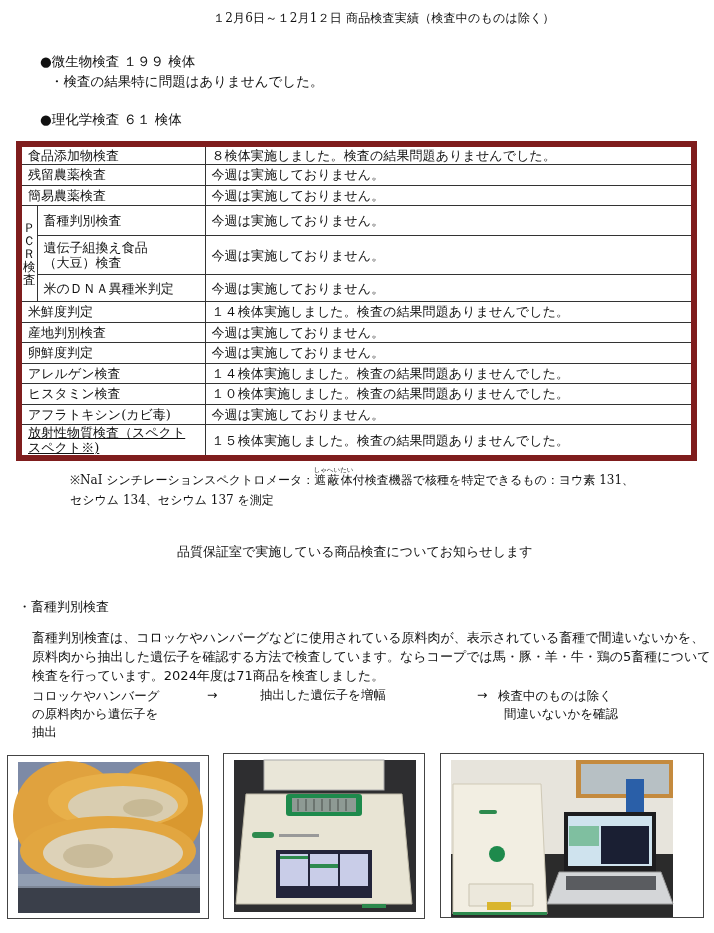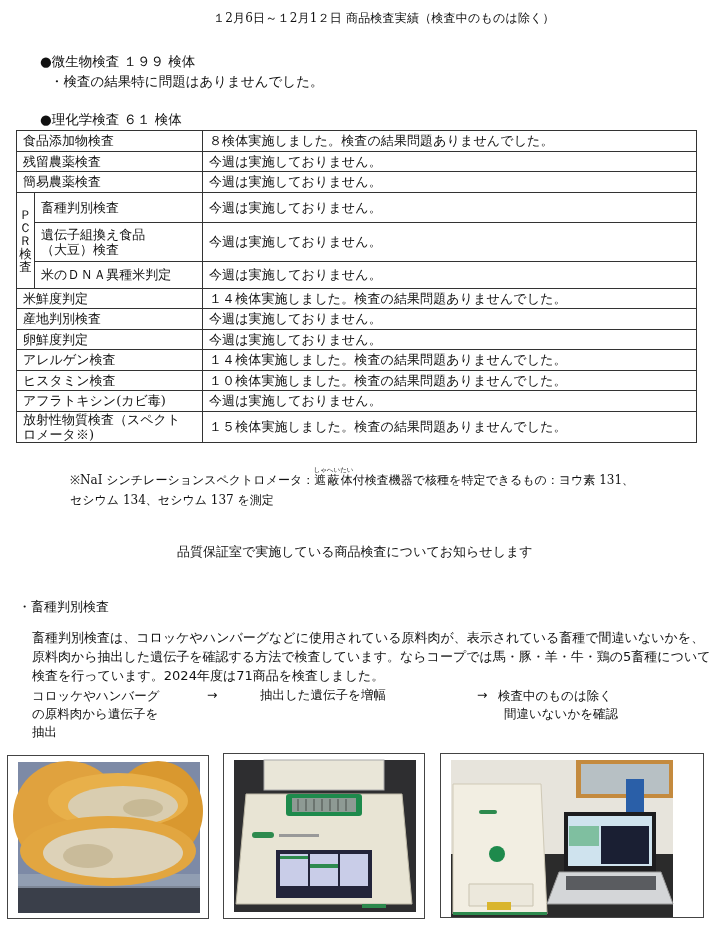--- a/index.html
+++ b/index.html
@@ -8,22 +8,22 @@
   .abs { position: absolute; }
   .mincho { font-family: "DejaVu Serif", "Liberation Serif", serif; }
   .gothic { font-family: "DejaVu Sans", "Liberation Sans", sans-serif; }
 
   #title { left: 213px; top: 10px; font-size: 12px; letter-spacing: 0.2px; white-space: nowrap; }
   #micro-head { left: 40px; top: 53px; font-size: 13.5px; white-space: nowrap; }
   #micro-note { left: 50px; top: 73px; font-size: 13.5px; white-space: nowrap; }
   #chem-head { left: 40px; top: 111px; font-size: 13.5px; white-space: nowrap; }
 
   table#results {
-    position: absolute; left: 16px; top: 130px; width: 681px;
-    border-collapse: collapse; border: 1px solid #7f1d1d;
+    position: absolute; left: 16px; top: 141px; width: 681px;
+    border-collapse: collapse; border: 6px solid #7f1d1d;
     font-size: 13px;
   }
   #results td {
     border: 1px solid #333; padding: 0 6px; height: 20.5px; vertical-align: middle;
     white-space: nowrap; line-height: 15px;
   }
   #results td.name { width: 186px; }
   #results td.pcr { width: 18px; padding: 0; text-align: center; line-height: 13px; white-space: normal; font-size: 12.5px; }
   #results td.sub { width: 168px; }
   #results td.tall { height: 39px; }
@@ -116,23 +116,23 @@
     </tr>
     <tr>
       <td class="name" colspan="2">ヒスタミン検査</td>
       <td class="val">１０検体実施しました。検査の結果問題ありませんでした。</td>
     </tr>
     <tr>
       <td class="name" colspan="2">アフラトキシン(カビ毒)</td>
       <td class="val">今週は実施しておりません。</td>
     </tr>
     <tr>
-      <td class="name tall" colspan="2" style="height:28px;">
+      <td class="name tall" colspan="2" style="height:28px;text-decoration:underline;">
         <div>放射性物質検査（スペクト</div>
-        <div>ロメータ※)</div>
+        <div>スペクト※)</div>
       </td>
       <td class="val">１５検体実施しました。検査の結果問題ありませんでした。</td>
     </tr>
   </tbody>
 </table>
 
 <div id="footnote1" class="abs mincho">
   <span>※NaI シンチレーションスペクトロメータ：</span><ruby><span>遮蔽体</span><rt>しゃへいたい</rt></ruby><span>付検査機器で核種を特定できるもの：ヨウ素 131、</span>
 </div>
 <div id="footnote2" class="abs mincho">セシウム 134、セシウム 137 を測定</div>

